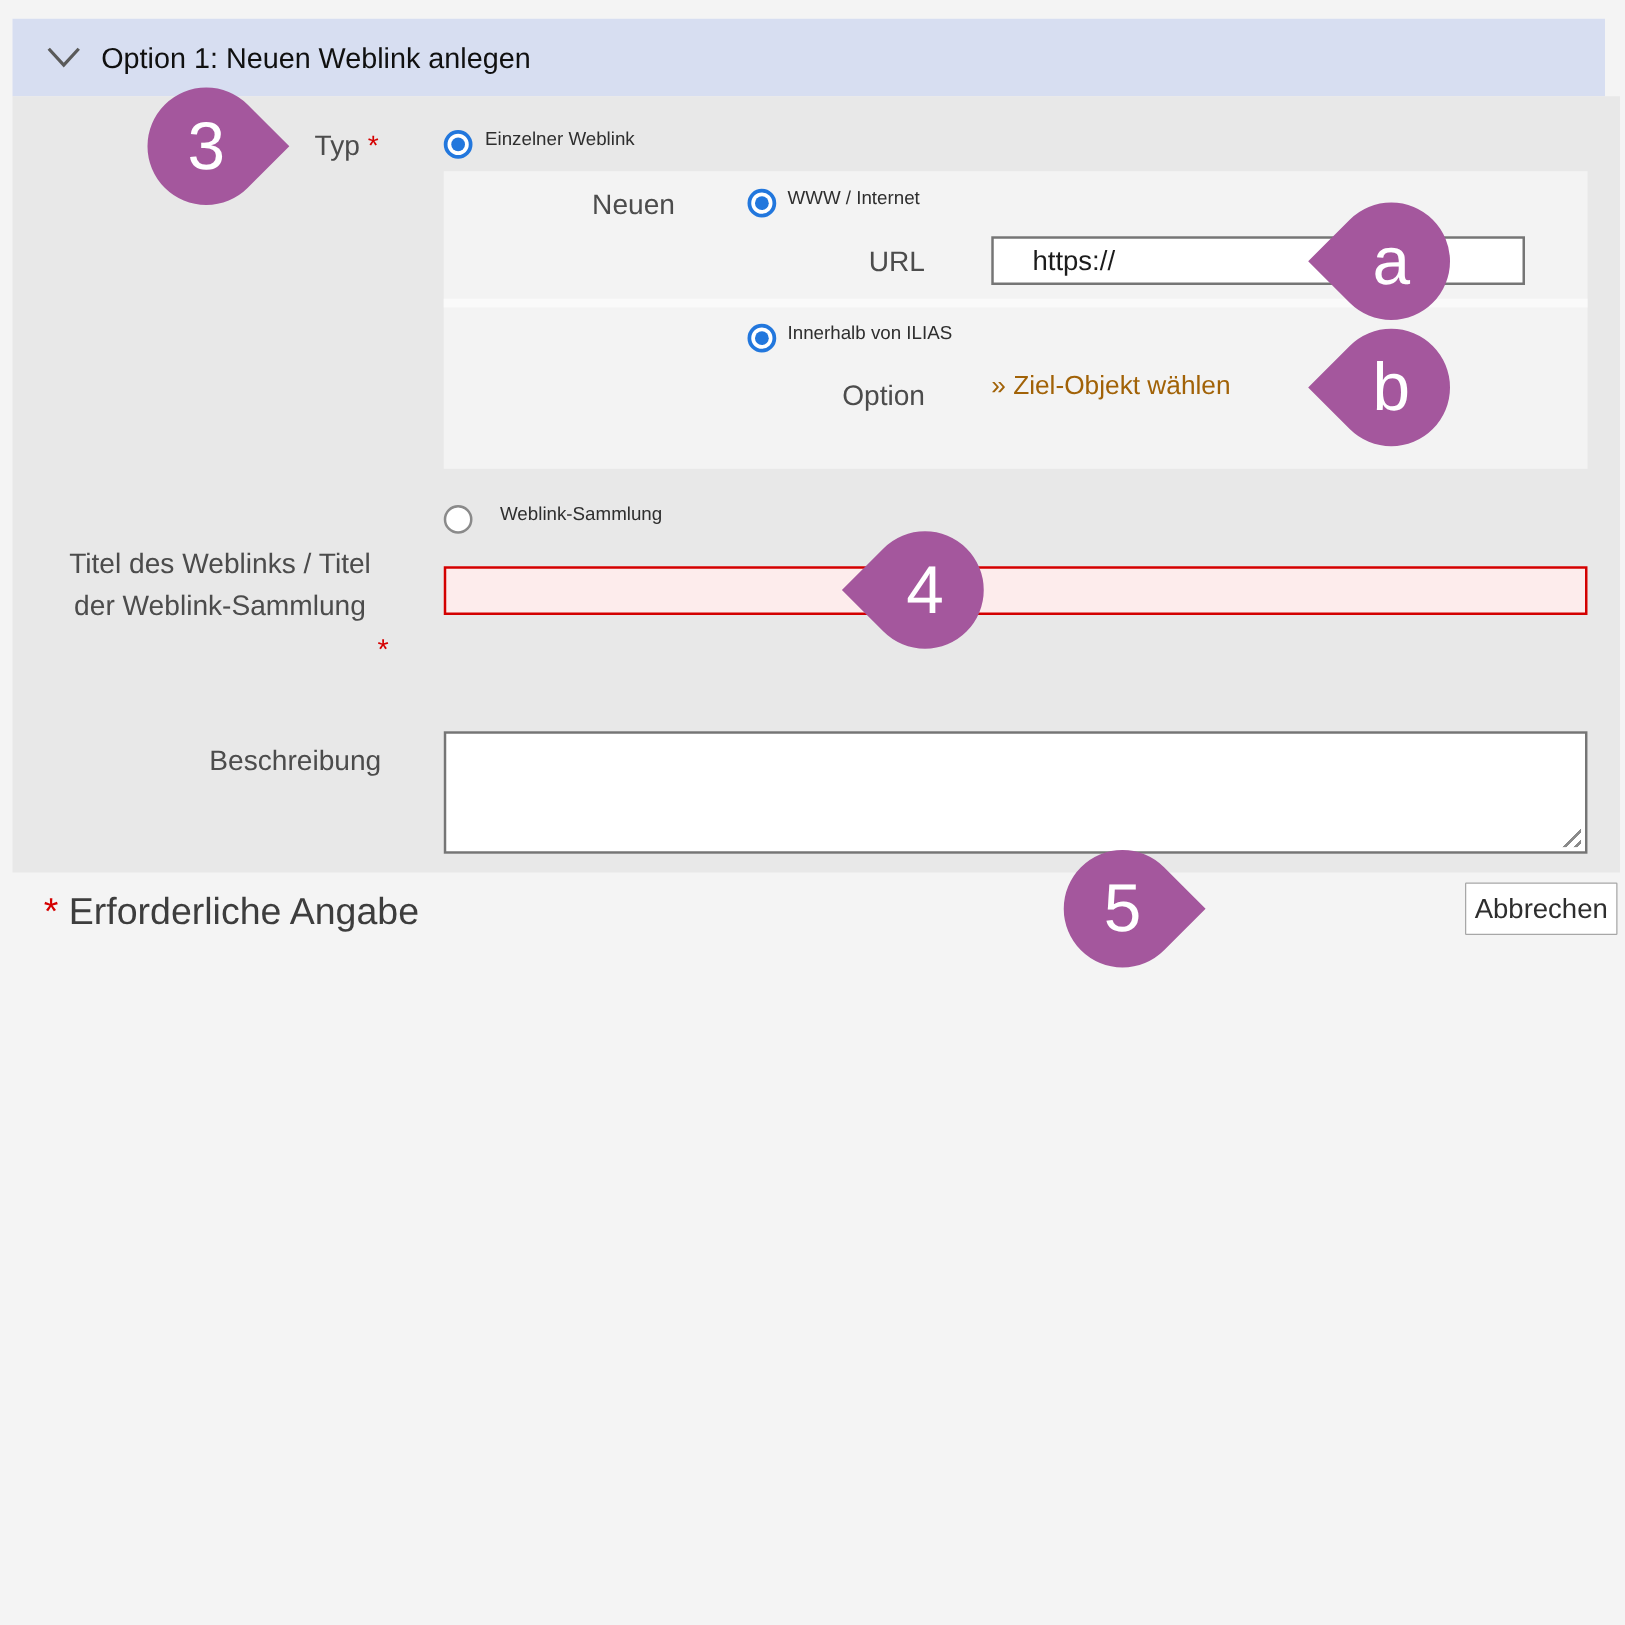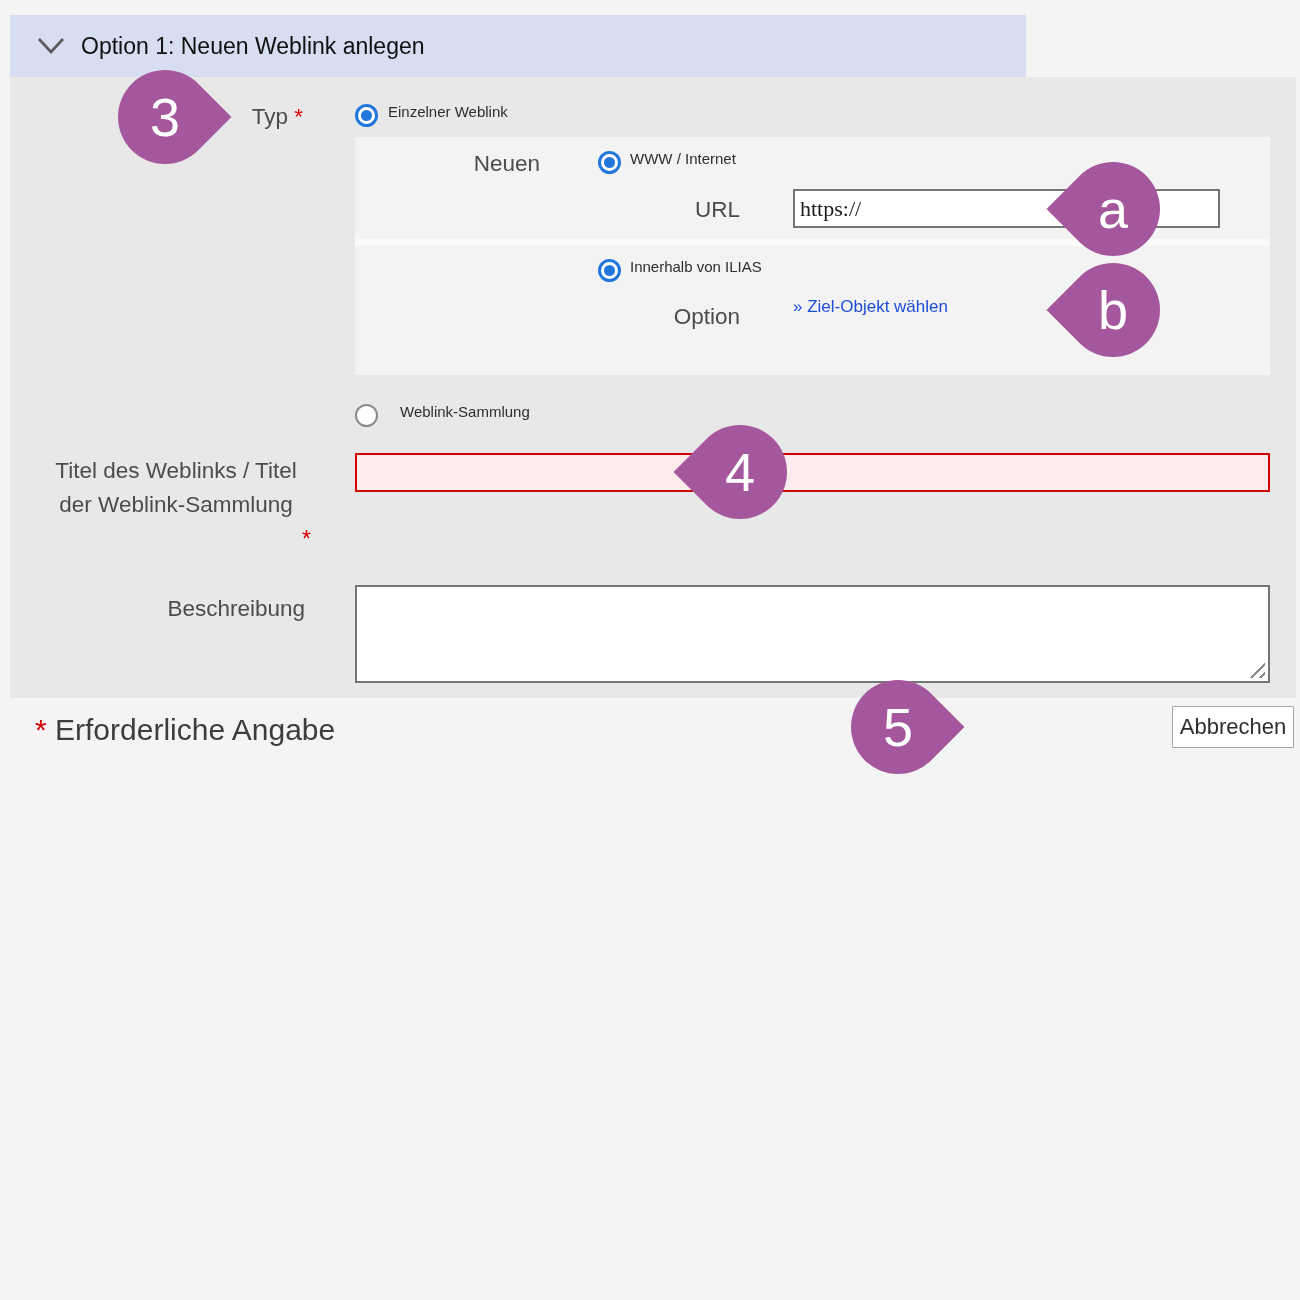--- a/index.html
+++ b/index.html
@@ -12,21 +12,21 @@
   * { margin:0; padding:0; box-sizing:border-box; }
   html,body { background:#ffffff; }
   body { font-family:"Liberation Sans","DejaVu Sans",sans-serif; }
   .page {
     position:relative; width:1300px; height:1300px;
     background:#f4f4f4; overflow:hidden;
     color:#303030;
   }
   
   .acc-header {
-    position:absolute; left:10px; top:15px; width:1016px; height:62px;
+    position:absolute; left:10px; top:15px; width:1274px; height:62px;
     background:var(--header-bg);
     display:flex; align-items:center; gap:15px; padding-left:26px;
     cursor:pointer;
   }
   .acc-title { font-size:23px; color:#101010; }
   .chev { display:flex; align-items:center; }
   
   .form-body {
     position:absolute; left:10px; top:77px; width:1286px; height:621px;
     background:#e8e8e8;
@@ -54,30 +54,30 @@
     content:""; position:absolute; left:50%; top:50%;
     width:11px; height:11px; margin:-5.5px 0 0 -5.5px;
     border-radius:50%; background:var(--radio-blue);
   }
   .radio-label {
     position:absolute; font-size:15px; color:#2e2e2e; cursor:pointer;
     white-space:nowrap;
   }
   .text-input {
     position:absolute; border:2px solid #757575; background:#ffffff;
-    font-family:Liberation Serif, serif; font-size:22px; color:#1c1c1c; padding:0 5px;
+    font-family:Liberation Sans, sans-serif; font-size:22px; color:#1c1c1c; padding:0 31px;
     outline:none;
   }
   .text-input.error { border:2px solid var(--err-border); background:var(--err-bg); }
   .obj-link {
-    position:absolute; font-size:17px; color:#1d4ed8; text-decoration:none;
+    position:absolute; font-size:21px; color:#a16207; text-decoration:none;
     white-space:nowrap; cursor:pointer;
   }
   .titel-label {
-    position:absolute; left:25px; top:454px; width:302px;
+    position:absolute; left:25px; top:434px; width:302px;
     font-size:22.5px; color:#4c4c4c; text-align:center; line-height:34px;
   }
   .titel-label .req-line { text-align:right; padding-right:16px; font-size:23px; }
   .desc-area {
     position:absolute; left:355px; top:585px; width:915px; height:98px;
     border:2px solid #757575; background:#ffffff; resize:none; outline:none;
     font-family:inherit; font-size:22px; color:#1c1c1c; padding:6px 10px;
   }
   .resize-handle {
     position:absolute; left:1249px; top:662px; width:16px; height:16px;

